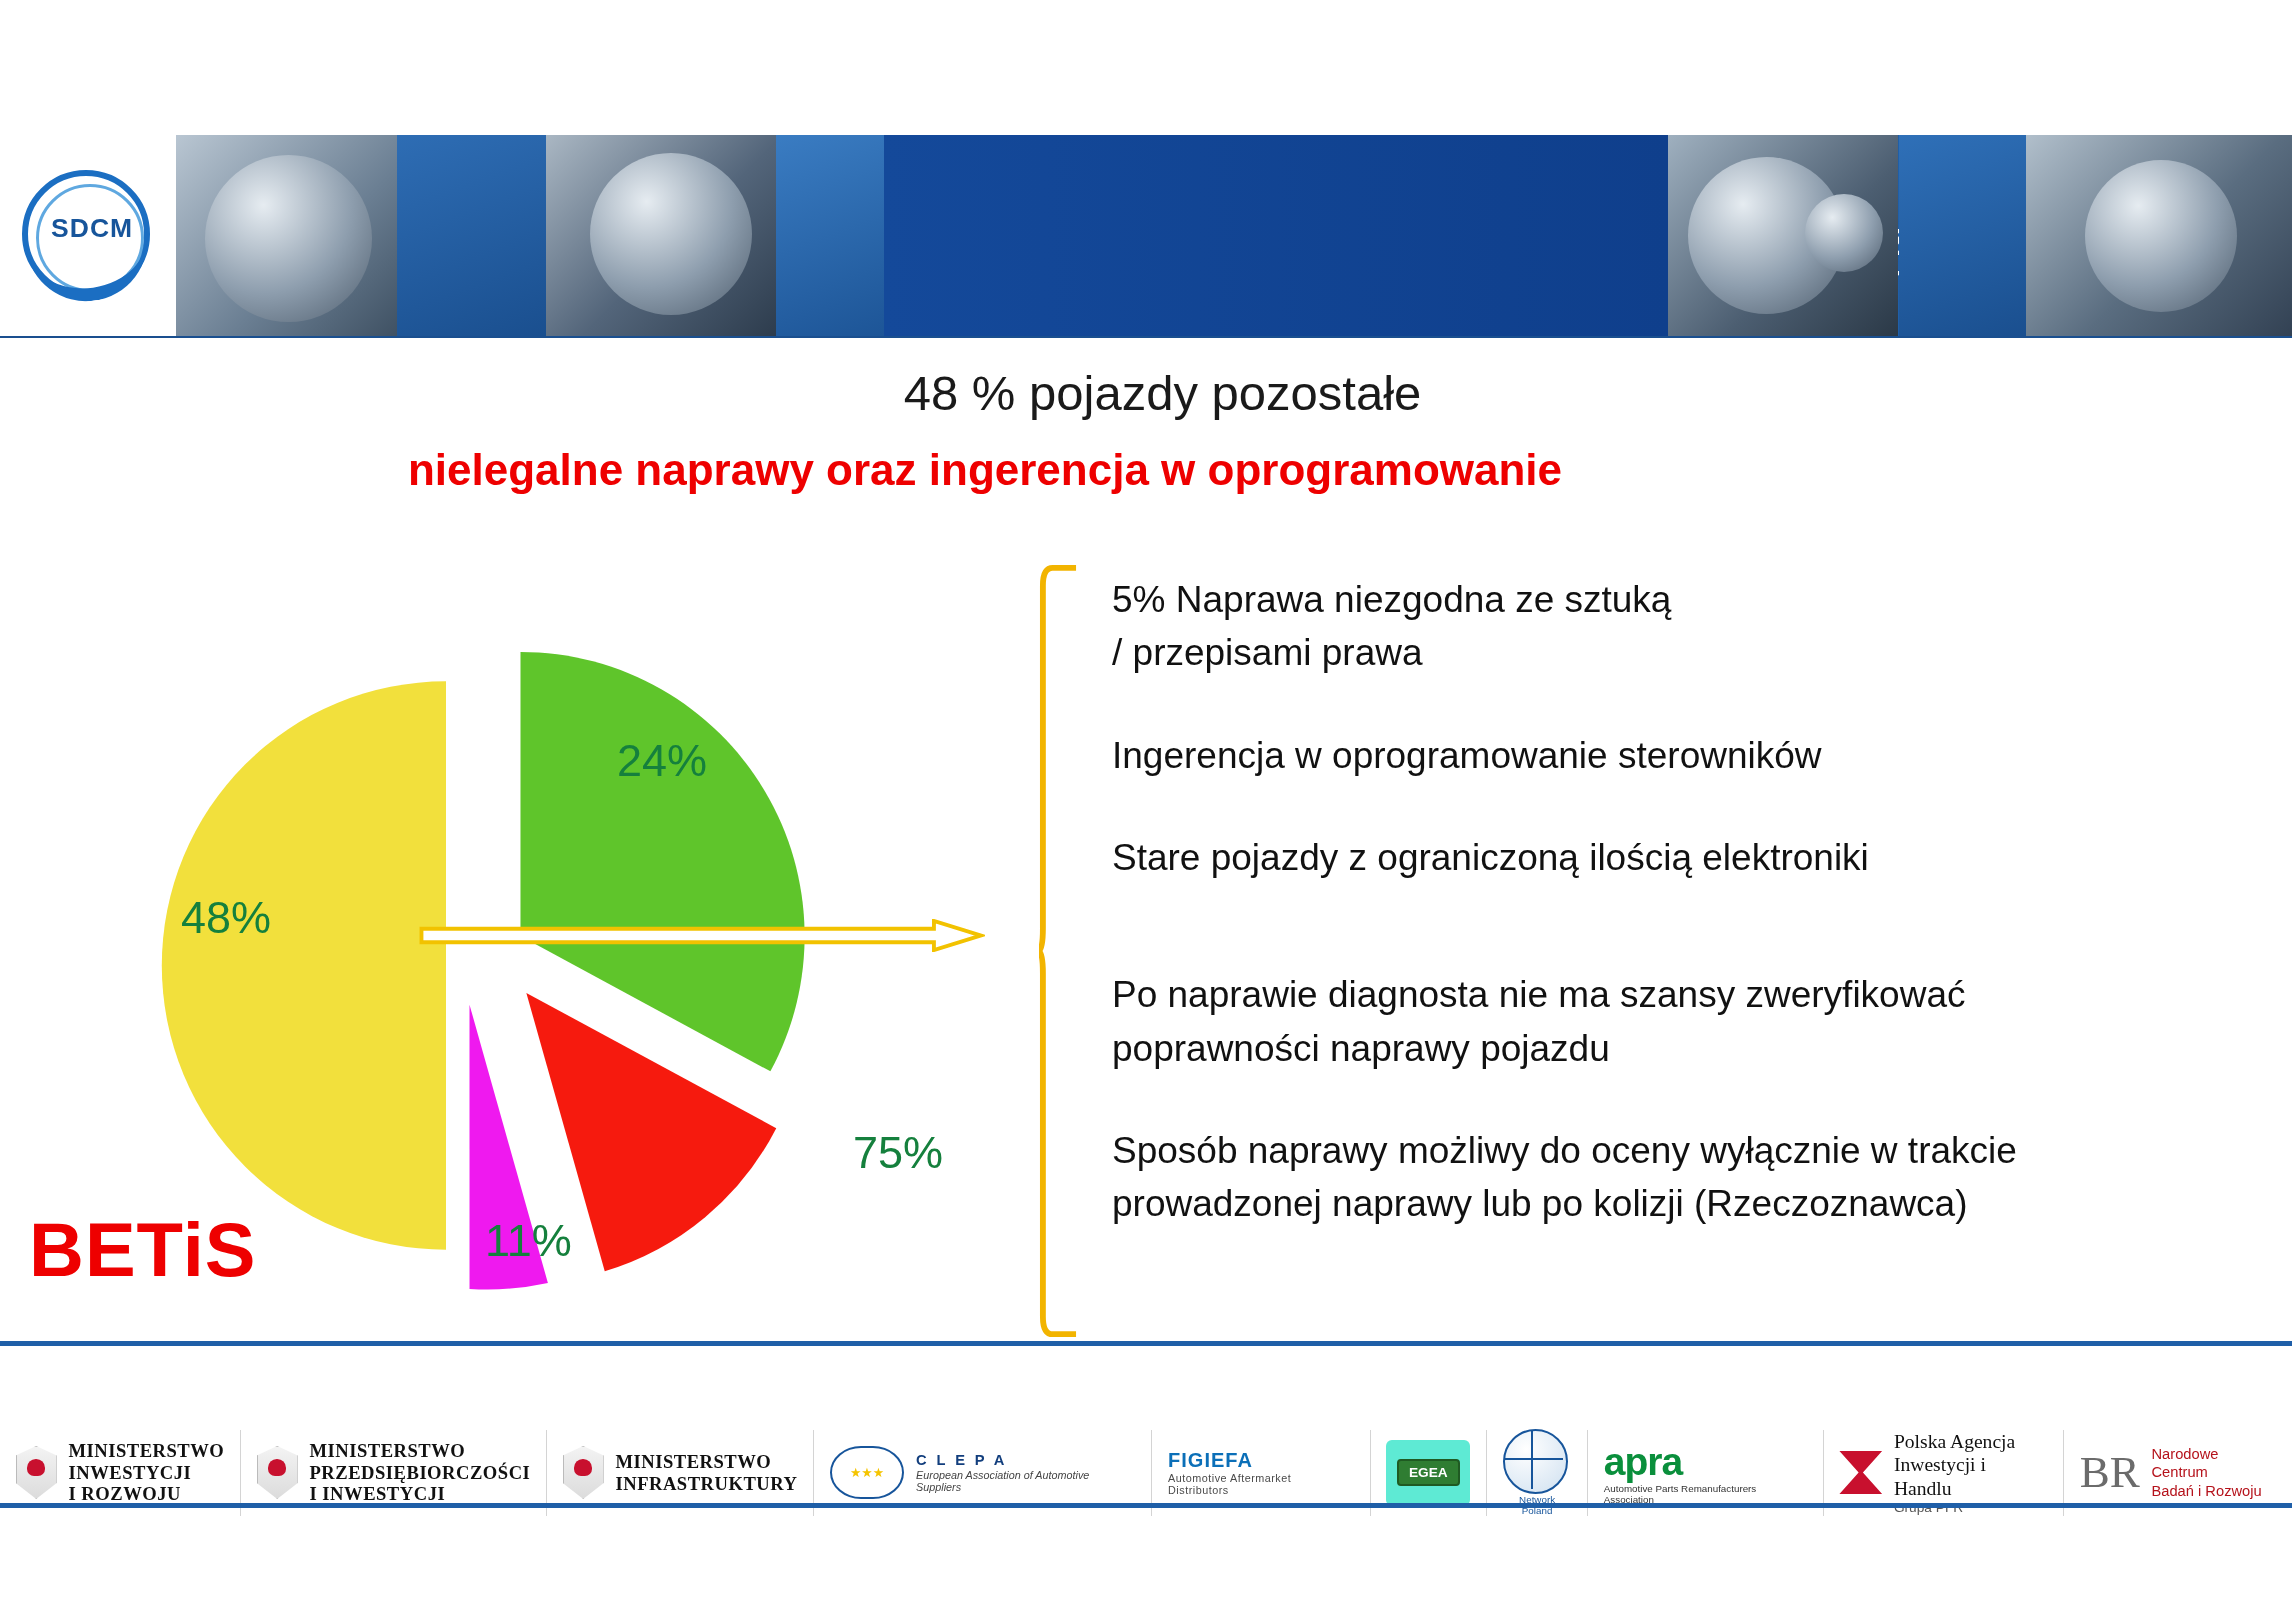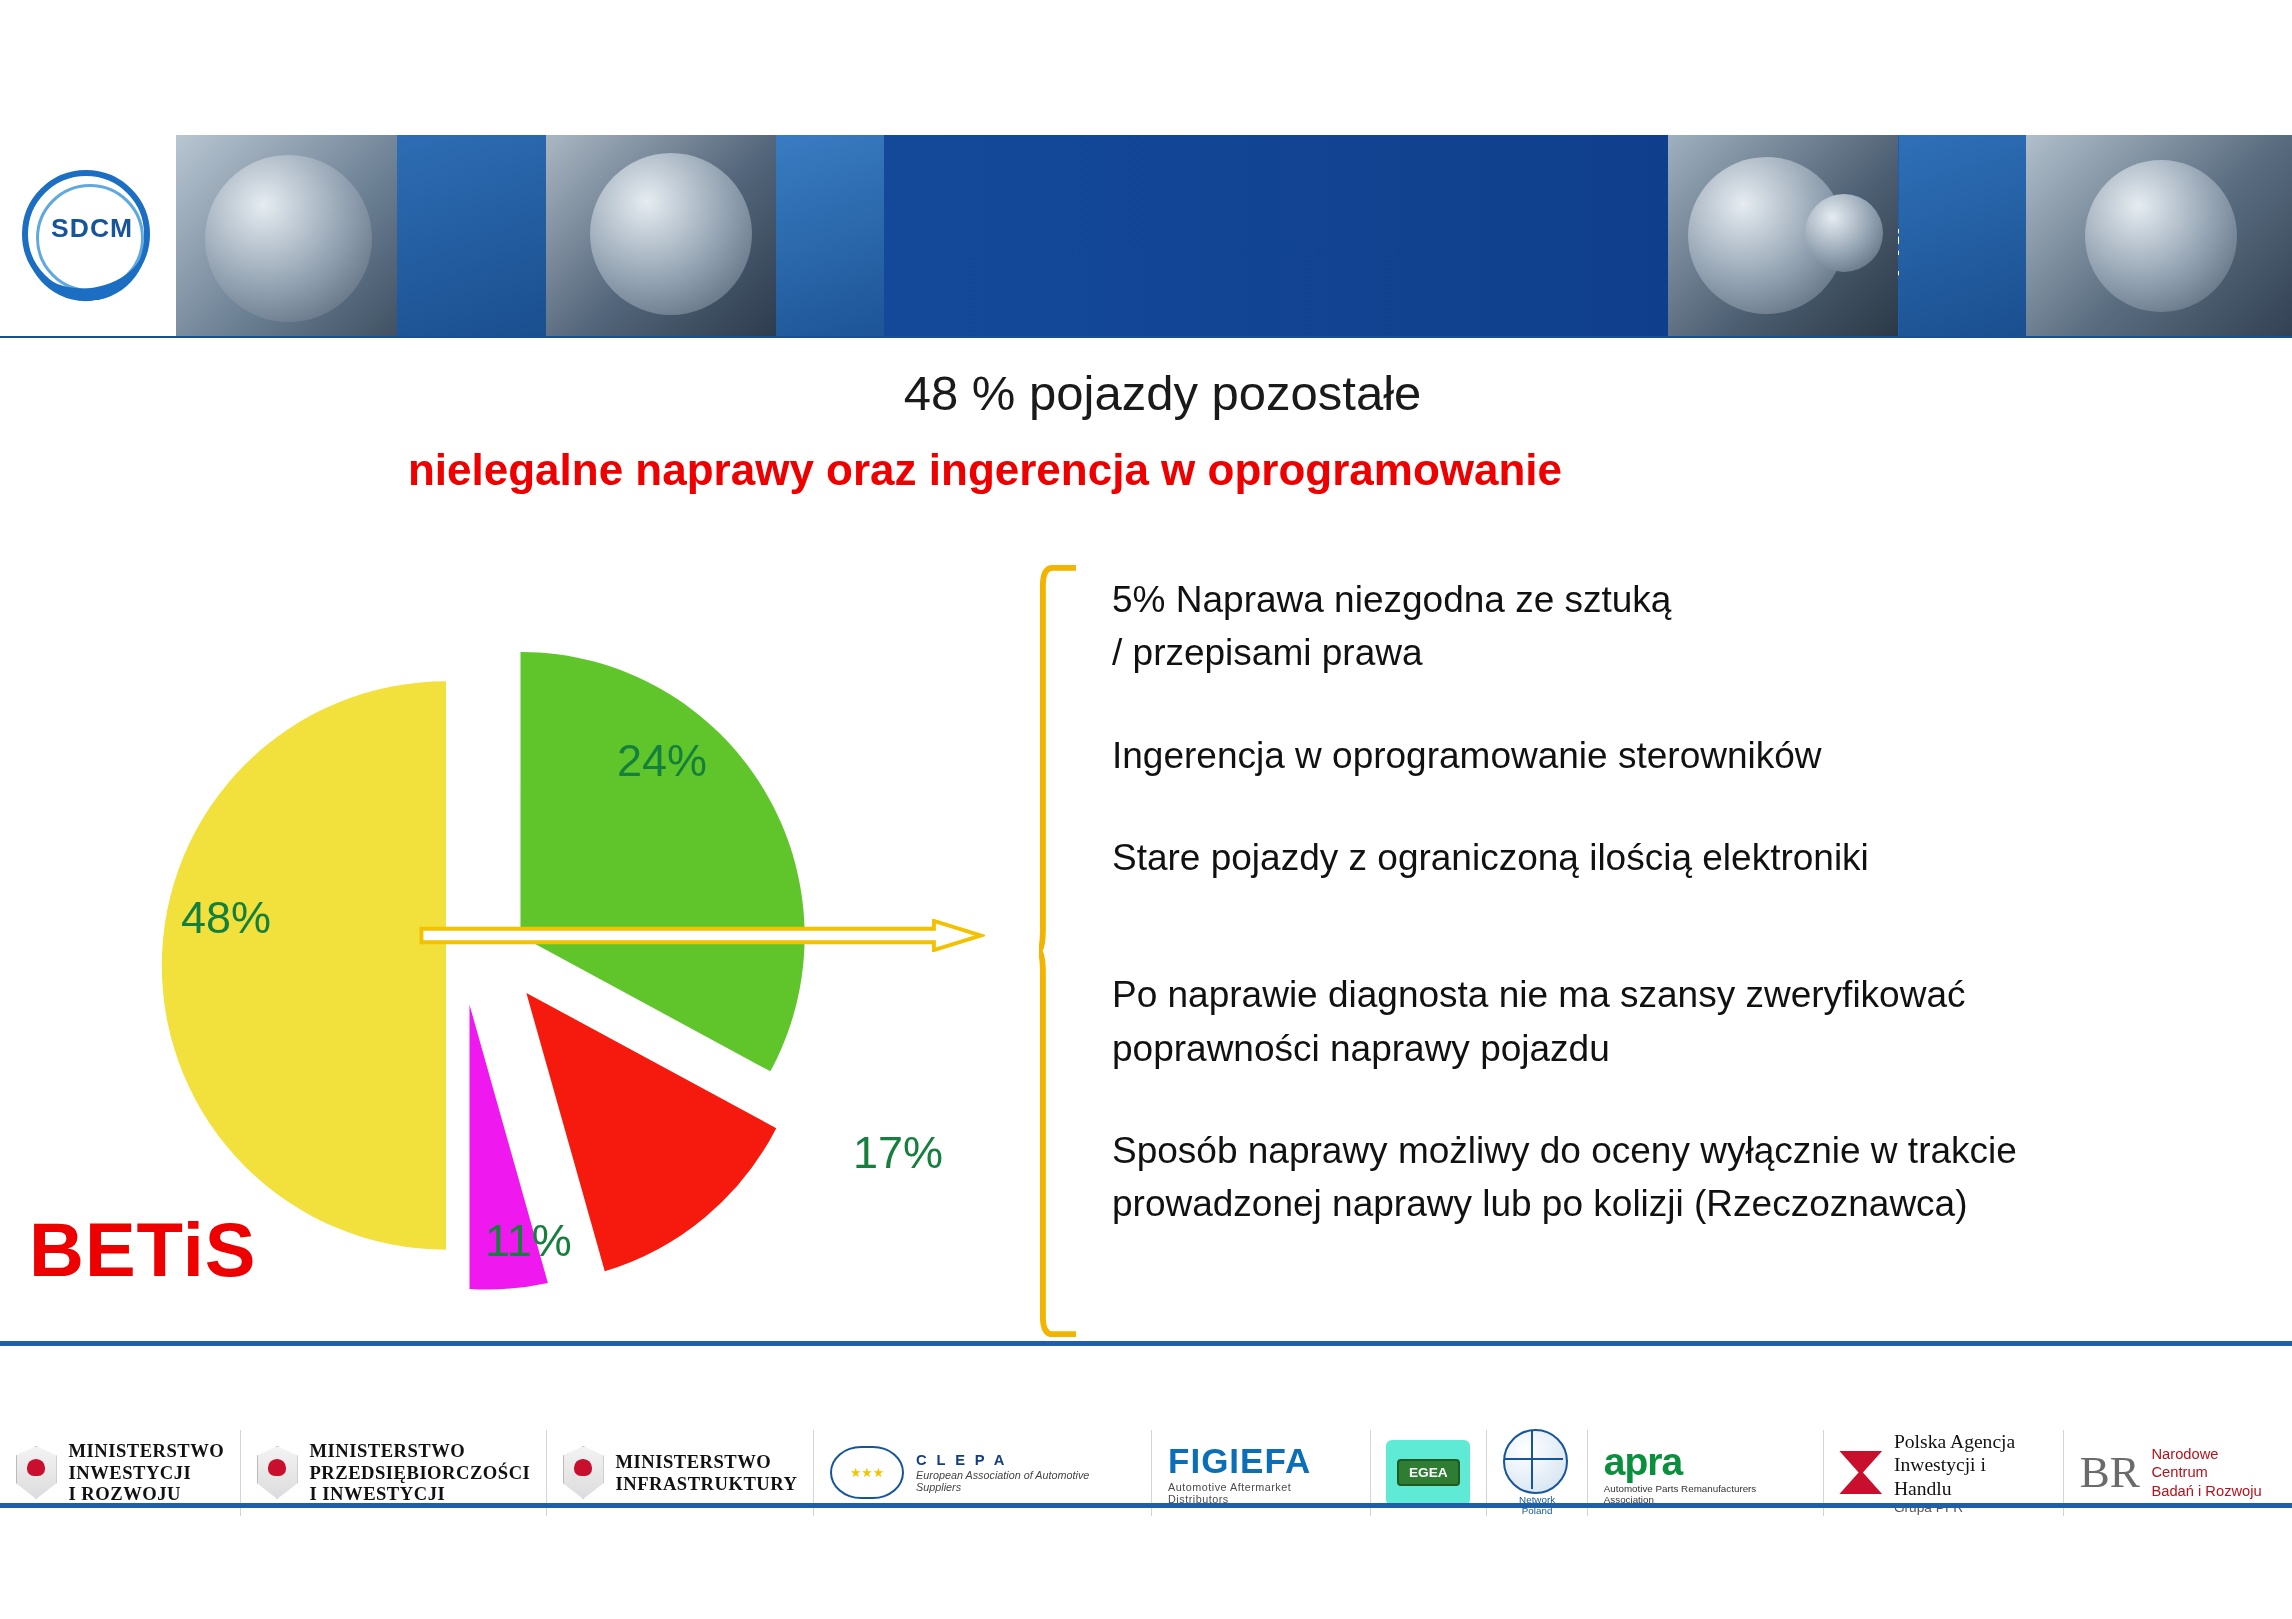--- a/index.html
+++ b/index.html
@@ -128,21 +128,21 @@
     background:#c8102e;border-radius:50% 50% 40% 40%;
   }
   .min-text{font-family:"Liberation Serif", serif;font-size:18.6px;line-height:1.18;color:#111;font-weight:bold;letter-spacing:0.5px;}
   .clepa{font-size:12.7px;color:#17559b;line-height:1.15;}
   .clepa .big{font-size:14.7px;letter-spacing:2.9px;font-weight:bold;color:#123e7d;}
   .clepa .sub{font-size:10.8px;font-style:italic;color:#444;}
   .stars{
     width:71px;height:49px;border:2px solid #17559b;border-radius:50%/60%;
     display:flex;align-items:center;justify-content:center;color:#f5c400;font-size:12.7px;
   }
-  .figiefa{color:#0b6fb8;font-size:35px;font-weight:bold;letter-spacing:1px;}
+  .figiefa{color:#0b6fb8;font-size:20px;font-weight:bold;letter-spacing:1px;}
   .figiefa-sub{font-size:10.8px;color:#4a4a4a;letter-spacing:0.5px;}
   .egea{
     background:#2f7d32;color:#fff;font-size:13.7px;font-weight:bold;padding:3.9px 9.8px;border-radius:3.9px;
     border:2px solid #1f5a22;
   }
   .egea-box{width:84px;height:66px;background:#5eead4;border-radius:5.9px;display:flex;align-items:center;justify-content:center;}
   .globe{
     width:61px;height:61px;border-radius:50%;border:2.9px solid #17559b;
     background:radial-gradient(circle at 35% 30%,#ffffff,#cfe0f0);
     position:relative;
@@ -211,21 +211,21 @@
     <path d="M 395,375 L 395,85 A 290,290 0 0 1 650,513 Z" transform="translate(36,-30)" fill="#5fc52b"></path>
 
     <path d="M 395,375 L 650,513 A 290,290 0 0 1 475,659 Z" transform="translate(42,28)" fill="#f61a0e"></path>
 
     <path d="M 395,375 L 475,659 A 290,290 0 0 1 395,665 Z" transform="translate(-16,40)" fill="#ef19ef"></path>
   </svg>
 
   <div class="slice-label" style="left:83px;top:294px;">48%</div>
   <div class="slice-label" style="left:519px;top:137px;">24%</div>
   <div class="slice-label" style="left:387px;top:617px;">11%</div>
-  <div class="slice-label" style="left:755px;top:529px;">17%</div>
+  <div class="slice-label" style="left:755px;top:529px;">75%</div>
 </div>
 
 <div class="arrow-line">
   <svg width="568" height="33" viewBox="0 0 580 34">
     <path d="M2,10 L530,10 L530,2 L578,17 L530,32 L530,24 L2,24 Z" fill="#ffffff" stroke="#f2c200" stroke-width="4"></path>
   </svg>
 </div>
 
 <div class="brace">
   <svg width="39" height="774" viewBox="0 0 40 790">

